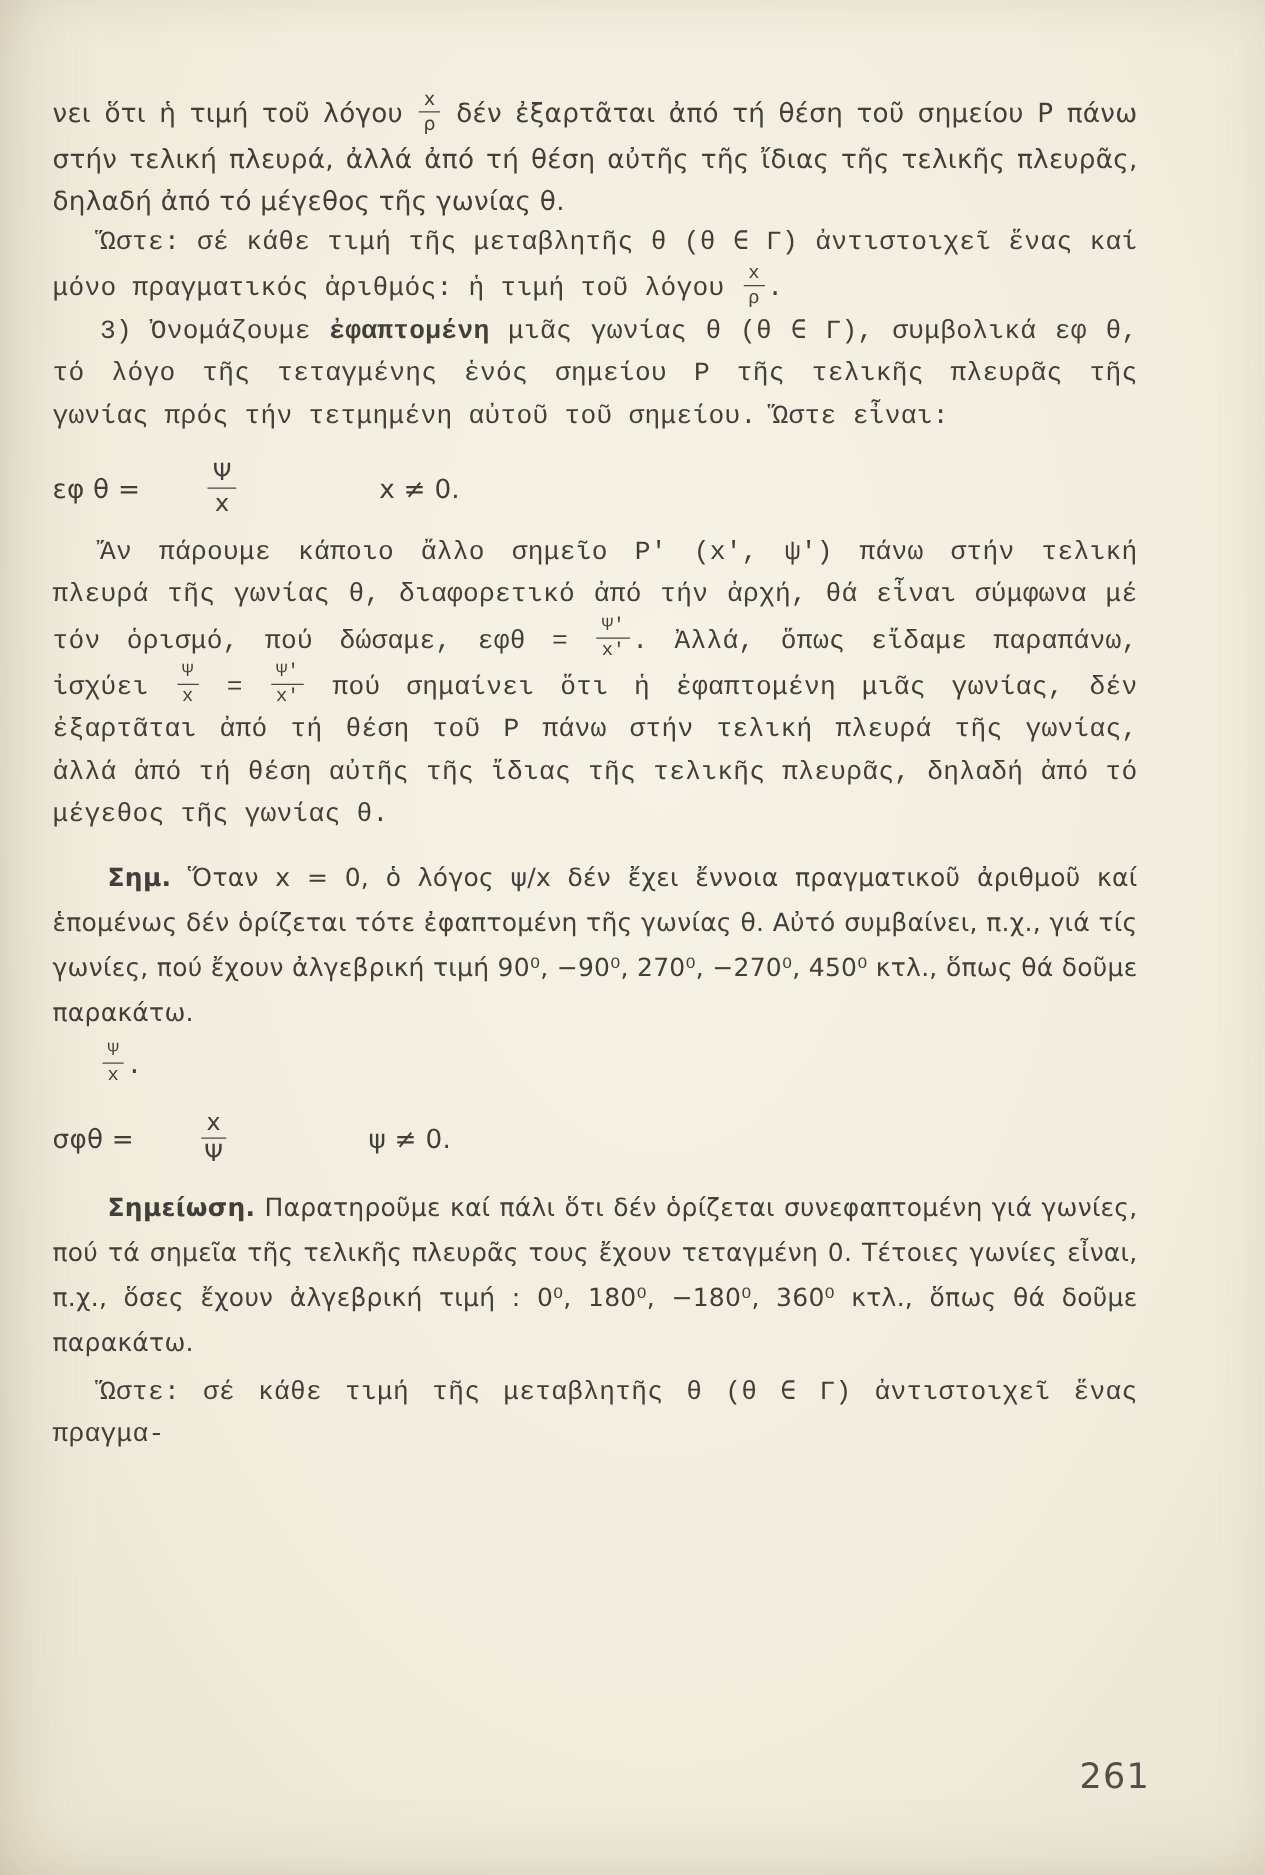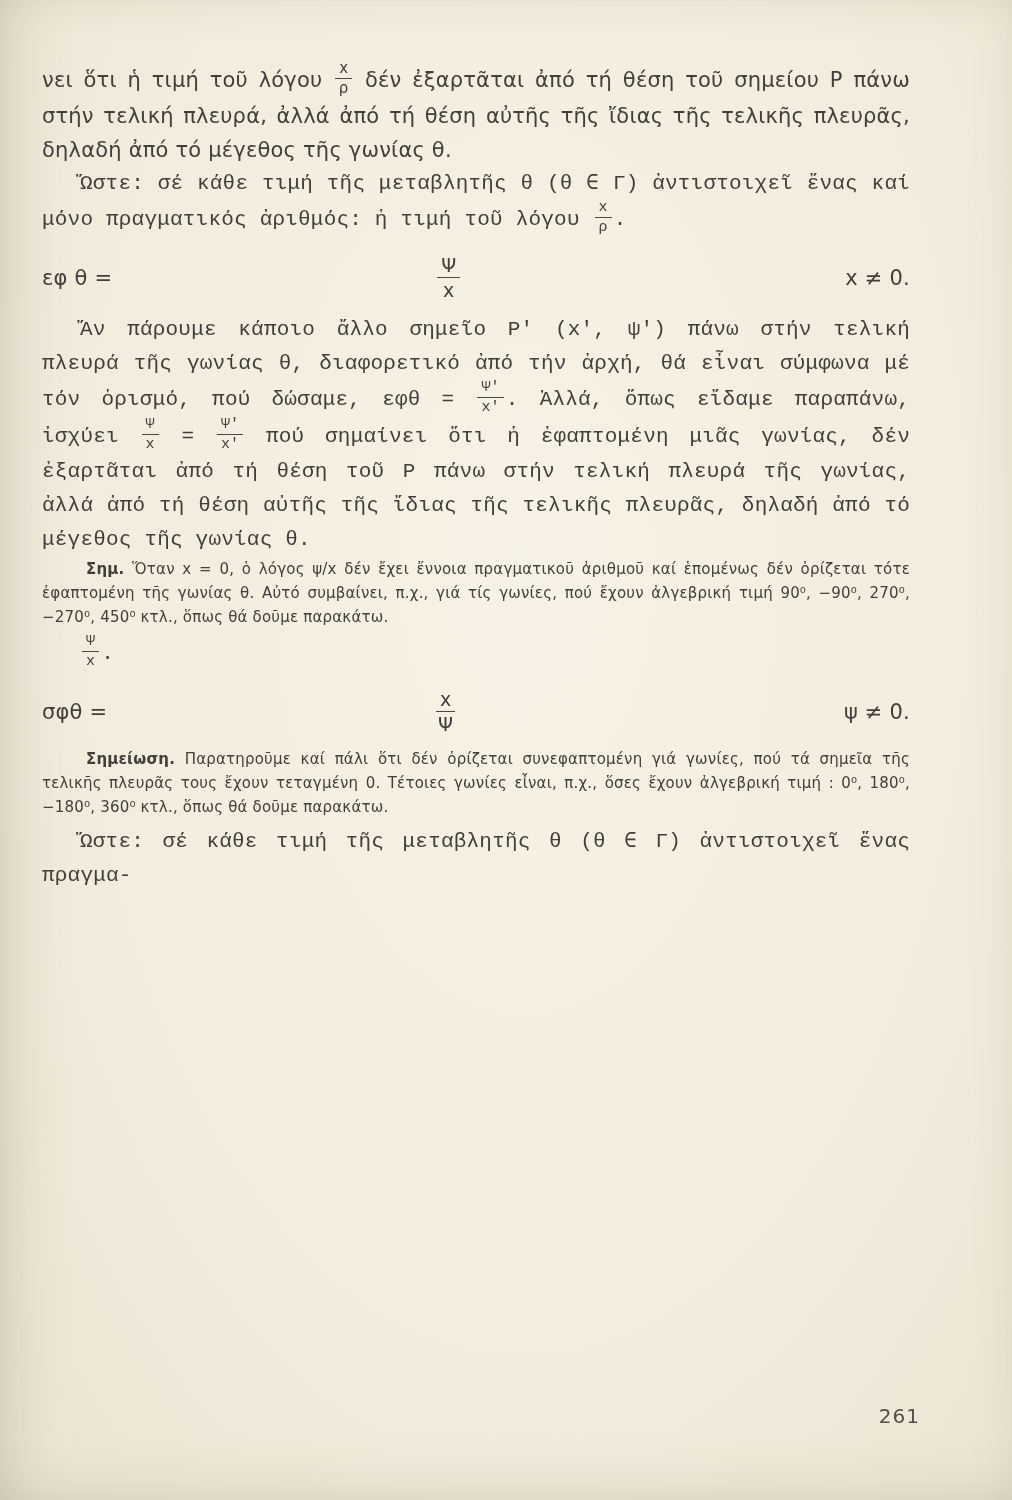--- a/index.html
+++ b/index.html
@@ -17,21 +17,21 @@
     background:
       radial-gradient(ellipse at 52% 38%, #f6f2e5 0%, #f2edde 55%, #eae4d2 100%);
     box-shadow:
       inset 28px -18px 70px -34px rgba(120, 108, 82, 0.35),
       inset -16px 14px 60px -38px rgba(120, 108, 82, 0.22);
     color: #413f3a;
   }
   .content {
     position: absolute;
     left: 42px;
-    top: 62px;
+    top: 73px;
     width: 868px;
   }
   .para {
     margin: 0;
     font-size: 21px;
     line-height: 34px;
     text-align: justify;
     letter-spacing: 0.2px;
   }
   .indent { text-indent: 38px; font-family: Liberation Mono, monospace; }
@@ -56,64 +56,66 @@
     padding: 0 4px 1px;
   }
   .frac .den {
     display: block;
     padding-top: 1px;
   }
 
   
   .formula {
     display: flex;
-    justify-content: space-between;
+    justify-content: flex-start;
     align-items: center;
     font-size: 21px;
     margin: 16px 0 12px;
     letter-spacing: 0.2px;
+    gap: 40px;
   }
   .formula .f-left { margin-right: 12px; }
   .formula .frac {
     font-size: 19px;
     line-height: 22px;
     top: 0;
   }
   .formula .f-cond { margin-left: 72px; }
 
   
   .note {
-    margin: 0 0 6px;
-    font-size: 15px;
-    line-height: 24px;
+    margin: 14px 0 6px;
+    font-size: 20px;
+    line-height: 36px;
     text-align: justify;
     text-indent: 44px;
     letter-spacing: 0.2px;
   }
 
   .page-number {
     position: absolute;
     right: 92px;
     top: 1404px;
-    font-size: 20px;
+    font-size: 28px;
     color: #514f48;
     letter-spacing: 1px;
   }
 </style>
 </head>
 <body>
 
 <div class="page">
   <div class="content">
 
     <p class="para noindent"><span>νει ὅτι ἡ τιμή τοῦ λόγου </span><span class="frac"><span class="num">x</span><span class="den">ρ</span></span><span> δέν ἐξαρτᾶται ἀπό τή θέση τοῦ σημείου P πάνω στήν τελική πλευρά, ἀλλά ἀπό τή θέση αὐτῆς τῆς ἴδιας τῆς τελικῆς πλευρᾶς, δηλαδή ἀπό τό μέγεθος τῆς γωνίας θ.</span></p>
 
     <p class="para indent"><span>Ὥστε: σέ κάθε τιμή τῆς μεταβλητῆς θ (θ ∈ Γ) ἀντιστοιχεῖ ἕνας καί μόνο πραγματικός ἀριθμός: ἡ τιμή τοῦ λόγου </span><span class="frac"><span class="num">x</span><span class="den">ρ</span></span><span>.</span></p>
 
 
+    <p class="para indent"><span>3) Ὀνομάζουμε </span><b>ἐφαπτομένη</b><span> μιᾶς γωνίας θ (θ ∈ Γ), συμβολικά εφ θ, τό λόγο τῆς τεταγμένης ἑνός σημείου P τῆς τελικῆς πλευρᾶς τῆς γωνίας πρός τήν τετμημένη αὐτοῦ τοῦ σημείου. Ὥστε εἶναι:</span></p>
 
     <div class="formula">
       <span class="f-left">εφ θ =</span>
       <span class="frac">
           <span class="num">Ψ</span>
           <span class="den">x</span>
         </span>
       <span class="f-cond">x ≠ 0.</span>
     </div>
 

